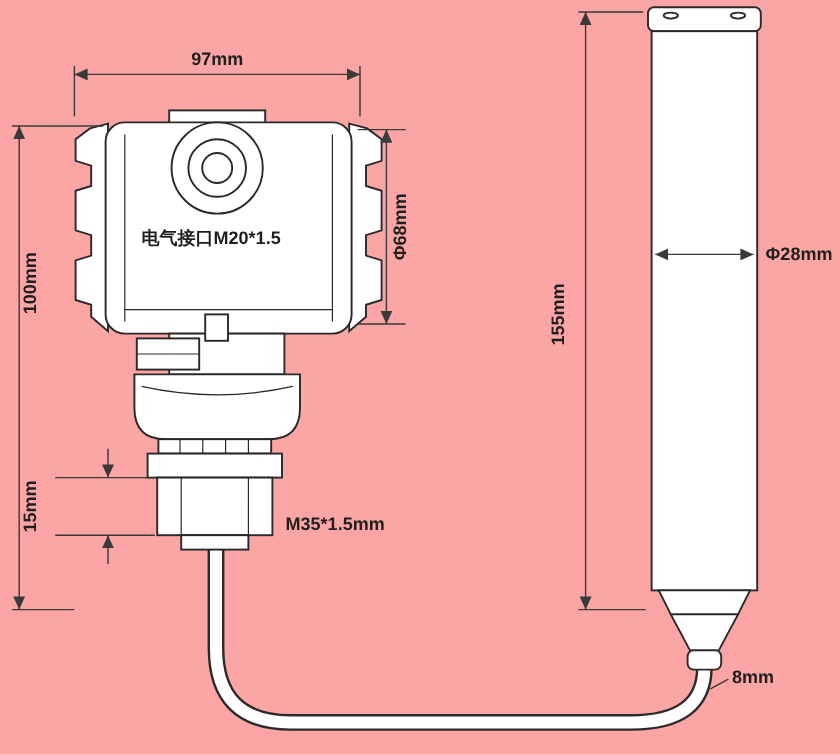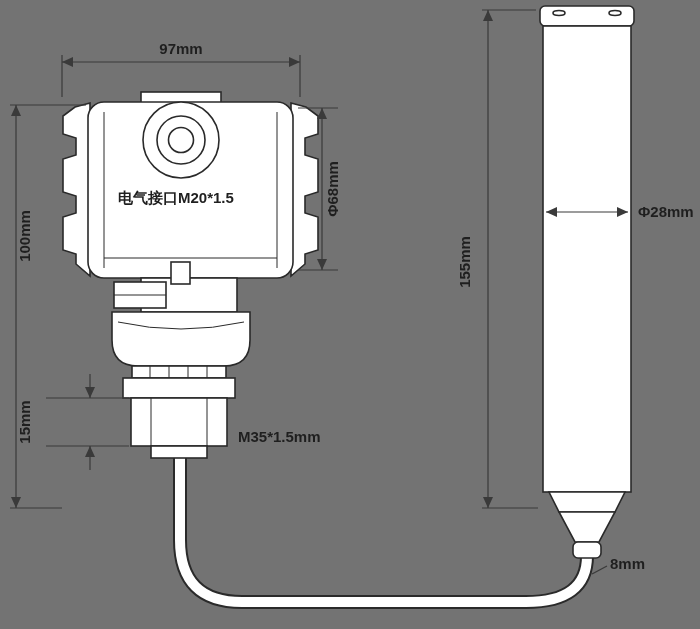--- a/index.html
+++ b/index.html
@@ -1,19 +1,19 @@
 <!DOCTYPE html>
 <html><head>
 <meta charset="utf-8">
 <style>
   html,body{margin:0;padding:0;background:#ffffff;}
   .canvas{
     position:relative;
     width:700px;height:629px;
-    background:#737373;
+    background:#fca5a5;
     font-family:"Liberation Sans", sans-serif;
     overflow:hidden;
     text-align:center;
   }
   svg{display:block;}
   .draw{stroke:#2a2a2a;stroke-width:1.6;fill:#ffffff;}
   .seam{stroke:#2a2a2a;stroke-width:1;fill:none;}
   .dim{stroke:#3a3a3a;stroke-width:1.2;fill:none;}
   .cable-outer{stroke:#2a2a2a;stroke-width:14;fill:none;}
   .cable-inner{stroke:#ffffff;stroke-width:10;fill:none;}

